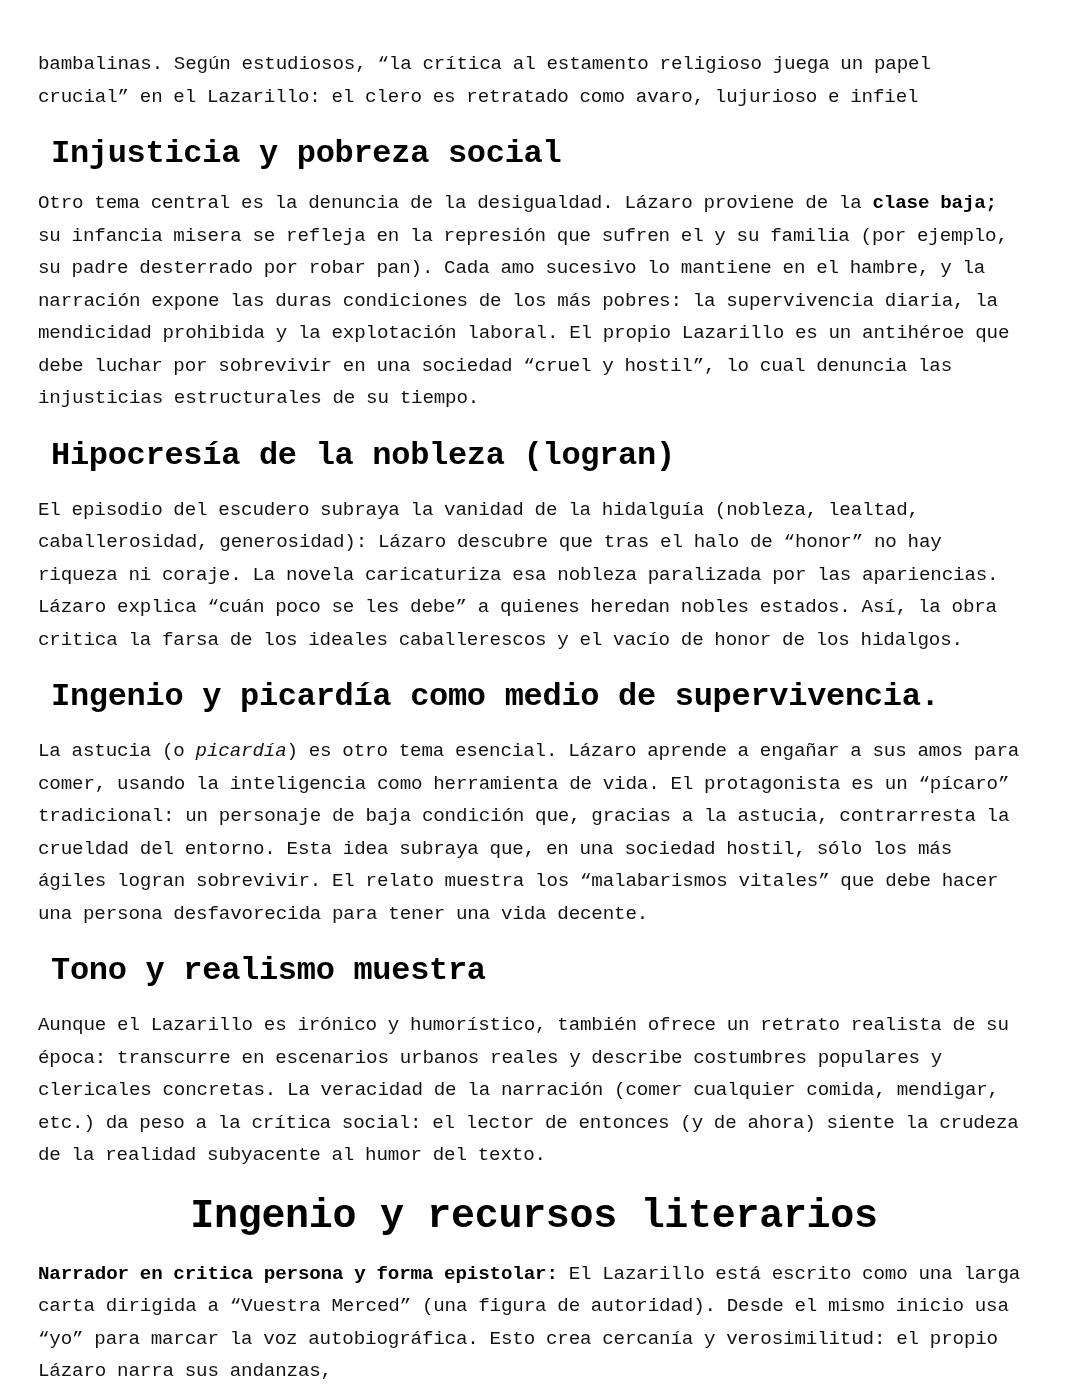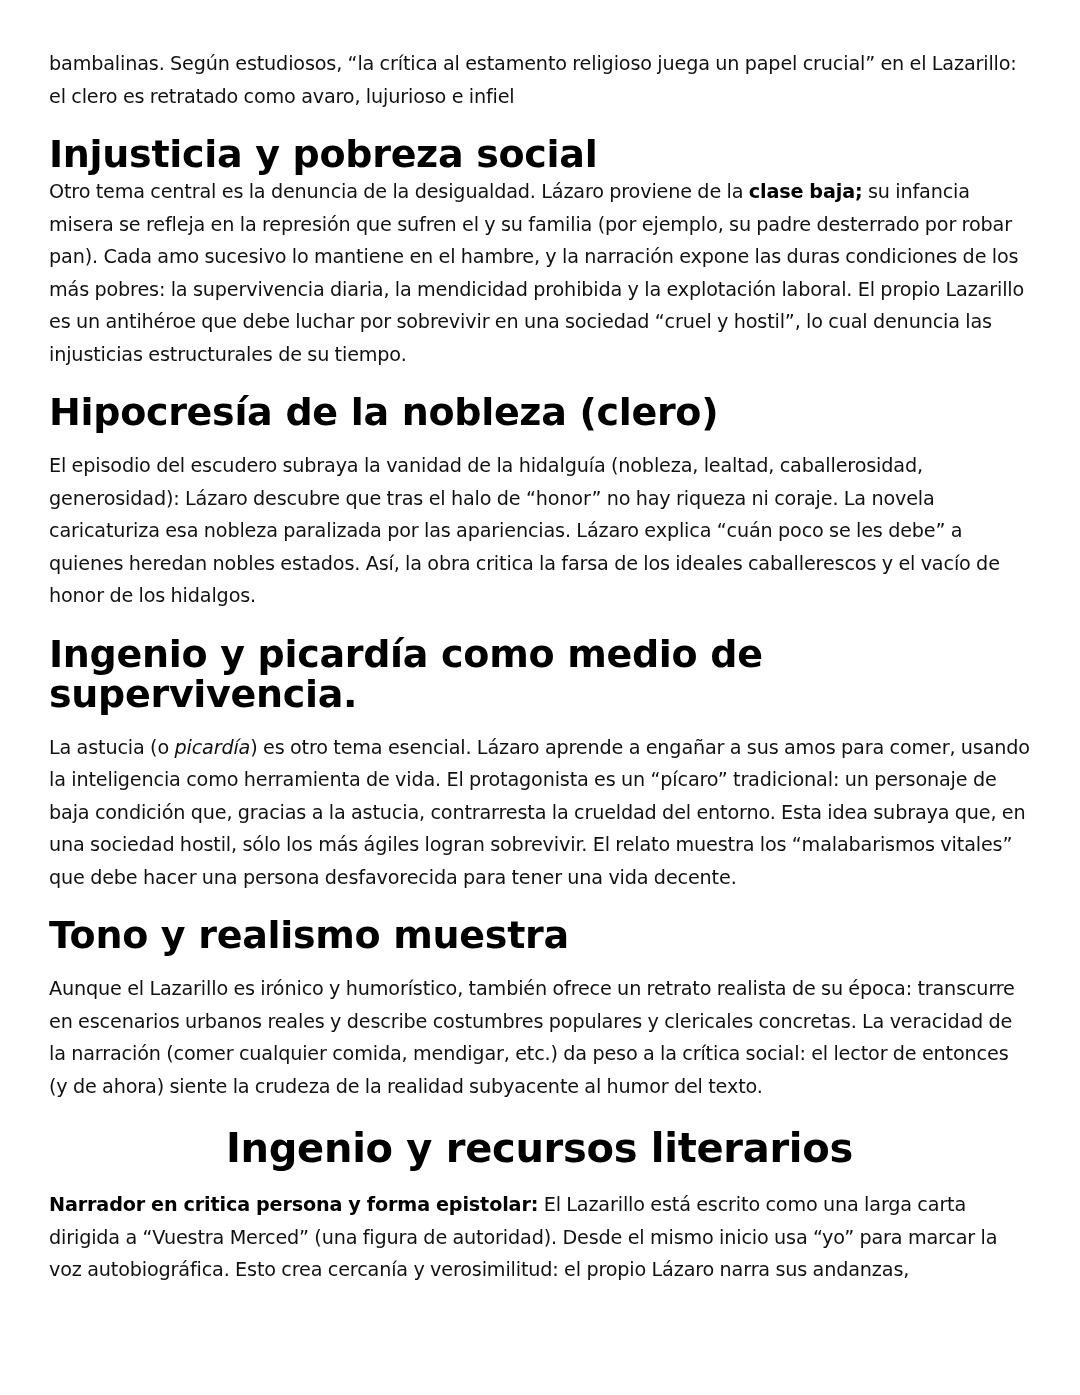--- a/index.html
+++ b/index.html
@@ -1,31 +1,31 @@
 <!DOCTYPE html>
 <html><head>
 <meta charset="utf-8">
 <style>
   html, body { margin: 0; padding: 0; background: #ffffff; }
   body {
     width: 1080px; height: 1395px; overflow: hidden;
     font-family: "DejaVu Sans", "Liberation Sans", sans-serif;
     color: #111111;
   }
-  .page { position: relative; padding: 46px 50px 0 49px; box-sizing: border-box; width: 1080px; }
+  .page { position: relative; padding: 46px 50px 0 38px; box-sizing: border-box; width: 1080px; font-family: Liberation Mono, monospace; }
   p {
     margin: 0;
     font-size: 19.2px;
     line-height: 32.5px;
     letter-spacing: -0.15px;
     word-spacing: -0.5px;
   }
   h2 {
-    margin: 0;
-    font-size: 38px;
+    margin: 13px;
+    font-size: 32px;
     font-weight: bold;
     line-height: 40px;
     letter-spacing: -0.3px;
     color: #000;
   }
   h1 {
     margin: 0;
     text-align: center;
     font-size: 40px;
     font-weight: bold;
@@ -50,21 +50,21 @@
 </head>
 <body>
 
 <div class="page">
 
   <p id="p0">bambalinas. Según estudiosos, “la crítica al estamento religioso juega un papel crucial” en el Lazarillo: el clero es retratado como avaro, lujurioso e infiel</p>
 
   <h2 id="h-inj">Injusticia y pobreza social</h2>
   <p id="p1"><span>Otro tema central es la denuncia de la desigualdad. Lázaro proviene de la </span><span class="b">clase baja;</span><span> su infancia misera se refleja en la represión que sufren el y su familia (por ejemplo, su padre desterrado por robar pan). Cada amo sucesivo lo mantiene en el hambre, y la narración expone las duras condiciones de los más pobres: la supervivencia diaria, la mendicidad prohibida y la explotación laboral. El propio Lazarillo es un antihéroe que debe luchar por sobrevivir en una sociedad “cruel y hostil”, lo cual denuncia las injusticias estructurales de su tiempo.</span></p>
 
-  <h2 id="h-hip">Hipocresía de la nobleza (clero)</h2>
+  <h2 id="h-hip">Hipocresía de la nobleza (logran)</h2>
   <p id="p2">El episodio del escudero subraya la vanidad de la hidalguía (nobleza, lealtad, caballerosidad, generosidad): Lázaro descubre que tras el halo de “honor” no hay riqueza ni coraje. La novela caricaturiza esa nobleza paralizada por las apariencias. Lázaro explica “cuán poco se les debe” a quienes heredan nobles estados. Así, la obra critica la farsa de los ideales caballerescos y el vacío de honor de los hidalgos.</p>
 
   <h2 id="h-ing">Ingenio y picardía como medio de supervivencia.</h2>
   <p id="p3"><span>La astucia (o </span><span class="i">picardía</span><span>) es otro tema esencial. Lázaro aprende a engañar a sus amos para comer, usando la inteligencia como herramienta de vida. El protagonista es un “pícaro” tradicional: un personaje de baja condición que, gracias a la astucia, contrarresta la crueldad del entorno. Esta idea subraya que, en una sociedad hostil, sólo los más ágiles logran sobrevivir. El relato muestra los “malabarismos vitales” que debe hacer una persona desfavorecida para tener una vida decente.</span></p>
 
   <h2 id="h-tono">Tono y realismo muestra</h2>
   <p id="p4">Aunque el Lazarillo es irónico y humorístico, también ofrece un retrato realista de su época: transcurre en escenarios urbanos reales y describe costumbres populares y clericales concretas. La veracidad de la narración (comer cualquier comida, mendigar, etc.) da peso a la crítica social: el lector de entonces (y de ahora) siente la crudeza de la realidad subyacente al humor del texto.</p>
 
   <h1 id="h-est">Ingenio y recursos literarios</h1>
   <p id="p5"><span class="b">Narrador en critica persona y forma epistolar:</span><span> El Lazarillo está escrito como una larga carta dirigida a “Vuestra Merced” (una figura de autoridad). Desde el mismo inicio usa “yo” para marcar la voz autobiográfica. Esto crea cercanía y verosimilitud: el propio Lázaro narra sus andanzas,</span></p>

